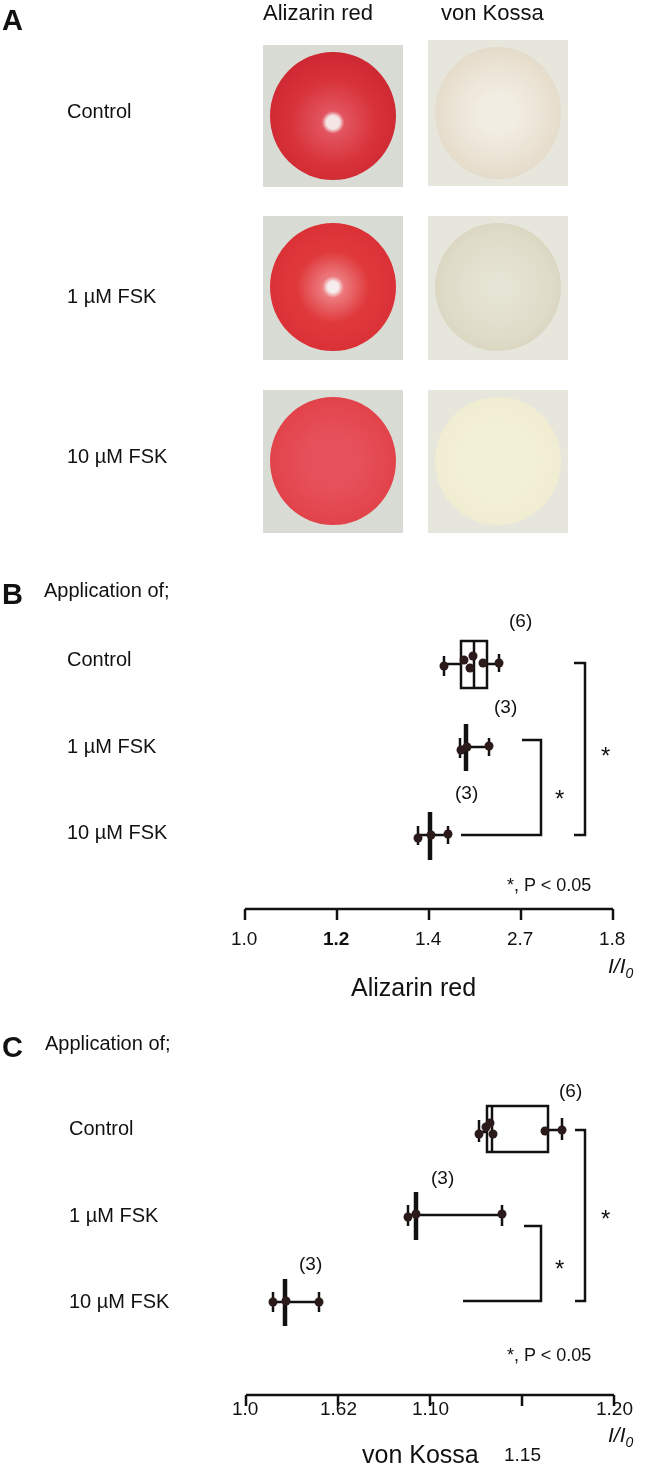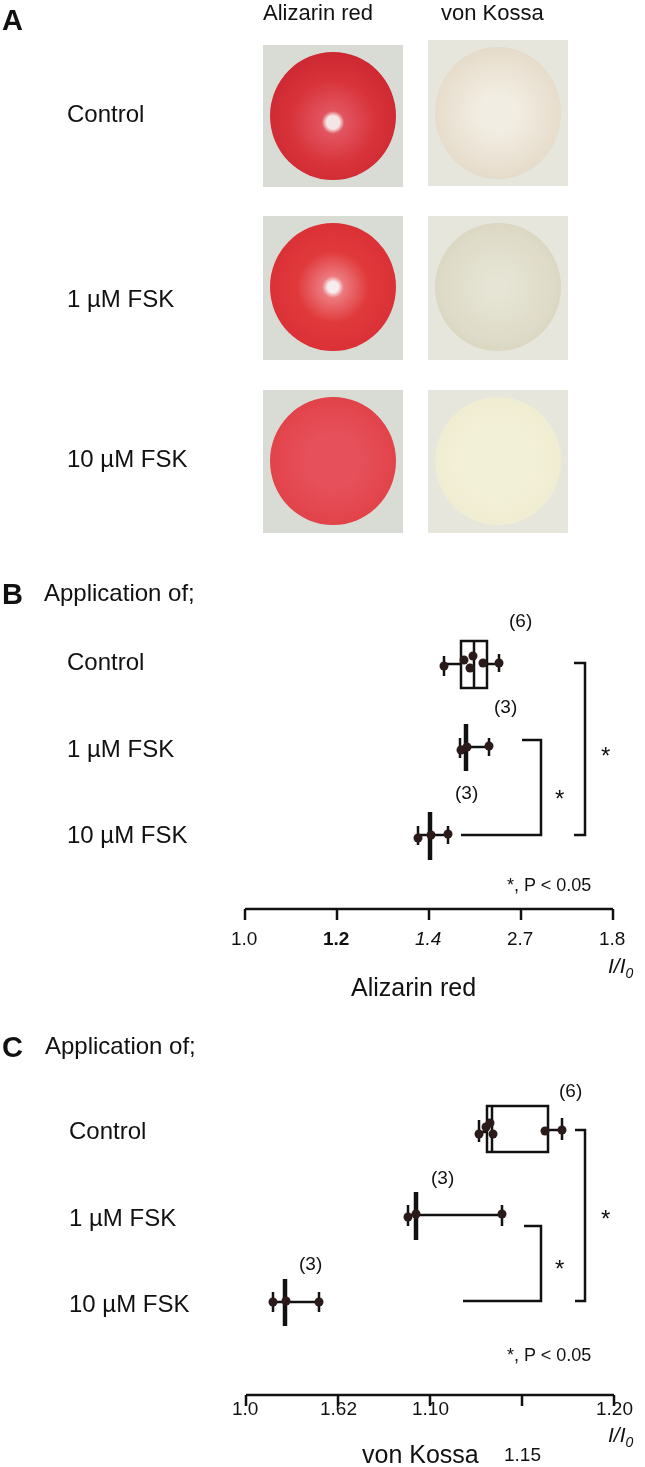--- a/index.html
+++ b/index.html
@@ -1,21 +1,21 @@
 <!DOCTYPE html>
 <html><head>
 <meta charset="utf-8">
 <style>
   html, body { margin:0; padding:0; background:#ffffff; }
   body { width:645px; height:1467px; position:relative; overflow:hidden;
          font-family:"Liberation Sans", sans-serif; color:#111; }
   .abs { position:absolute; }
   .panel-letter { font-weight:bold; font-size:29px; }
   .col-head { font-size:22px; white-space:nowrap; }
-  .row-label { font-size:24px; white-space:nowrap; }
+  .row-label { font-size:20px; white-space:nowrap; }
   .plot-text { font-size:19px; white-space:nowrap; }
   .dish { position:absolute; width:140px; height:142px; overflow:hidden; }
   .dish .well { position:absolute; left:7px; top:7px; width:126px; height:128px; border-radius:50%; }
   .dish-bg-a { background:#d9dcd4; }
   .dish-bg-v { background:#e6e6dc; }
 </style>
 </head>
 <body>
 
 <div class="abs panel-letter" style="left:2px;top:4px;">A</div>
@@ -101,21 +101,21 @@
 
 <div class="abs plot-text" style="left:509px;top:610px;">(6)</div>
 <div class="abs plot-text" style="left:494px;top:696px;">(3)</div>
 <div class="abs plot-text" style="left:455px;top:782px;">(3)</div>
 <div class="abs plot-text" style="left:555px;top:785px;font-size:24px;">*</div>
 <div class="abs plot-text" style="left:601px;top:742px;font-size:24px;">*</div>
 <div class="abs plot-text" style="left:507px;top:875px;font-size:18px;">*, P &lt; 0.05</div>
 
 <div class="abs plot-text" style="left:231px;top:928px;">1.0</div>
 <div class="abs plot-text" style="left:323px;top:928px;font-weight:bold;">1.2</div>
-<div class="abs plot-text" style="left:415px;top:928px;font-style:italic;">1.4</div>
+<div class="abs plot-text" style="left:415px;top:928px;">1.4</div>
 <div class="abs plot-text" style="left:507px;top:928px;">2.7</div>
 <div class="abs plot-text" style="left:599px;top:928px;">1.8</div>
 <div class="abs plot-text" style="left:608px;top:954px;font-style:italic;font-size:21px;"><span>I/I</span><sub style="font-size:14px;">0</sub></div>
 <div class="abs" style="left:351px;top:973px;font-size:25px;">Alizarin red</div>
 
 <div class="abs panel-letter" style="left:2px;top:1031px;">C</div>
 <div class="abs row-label" style="left:45px;top:1032px;">Application of;</div>
 <div class="abs row-label" style="left:69px;top:1117px;">Control</div>
 <div class="abs row-label" style="left:69px;top:1204px;">1 µM FSK</div>
 <div class="abs row-label" style="left:69px;top:1290px;">10 µM FSK</div>

